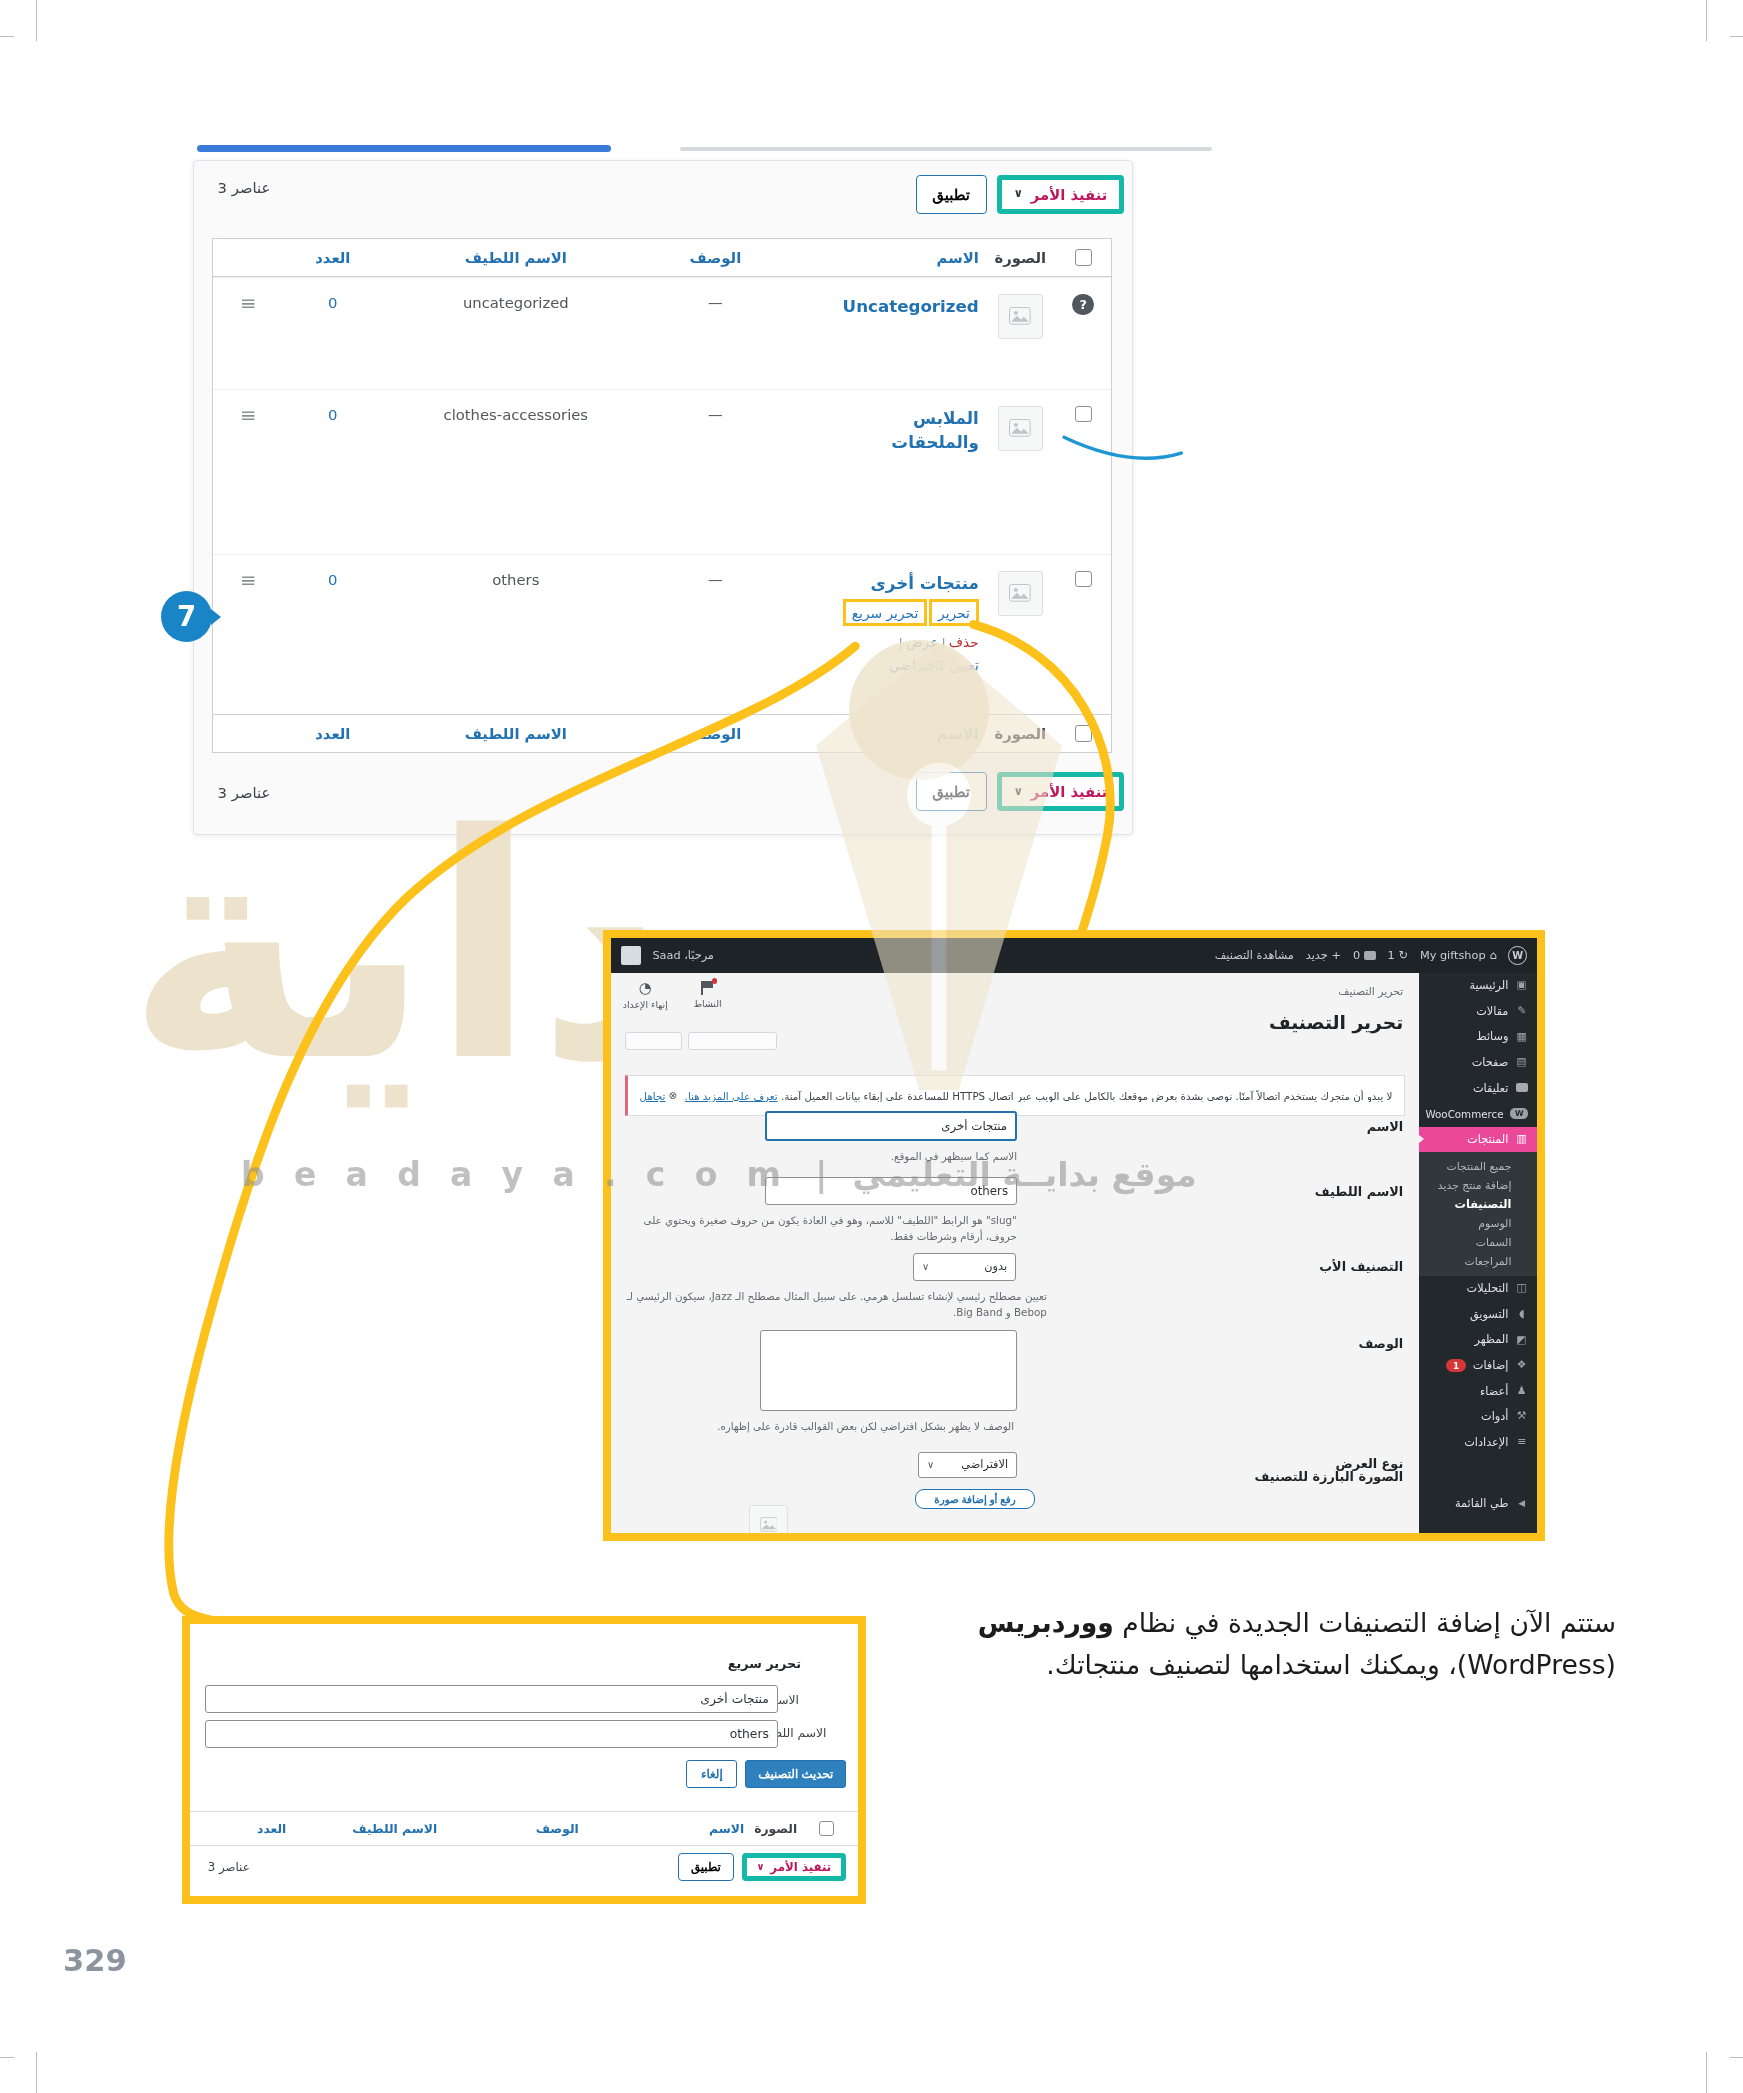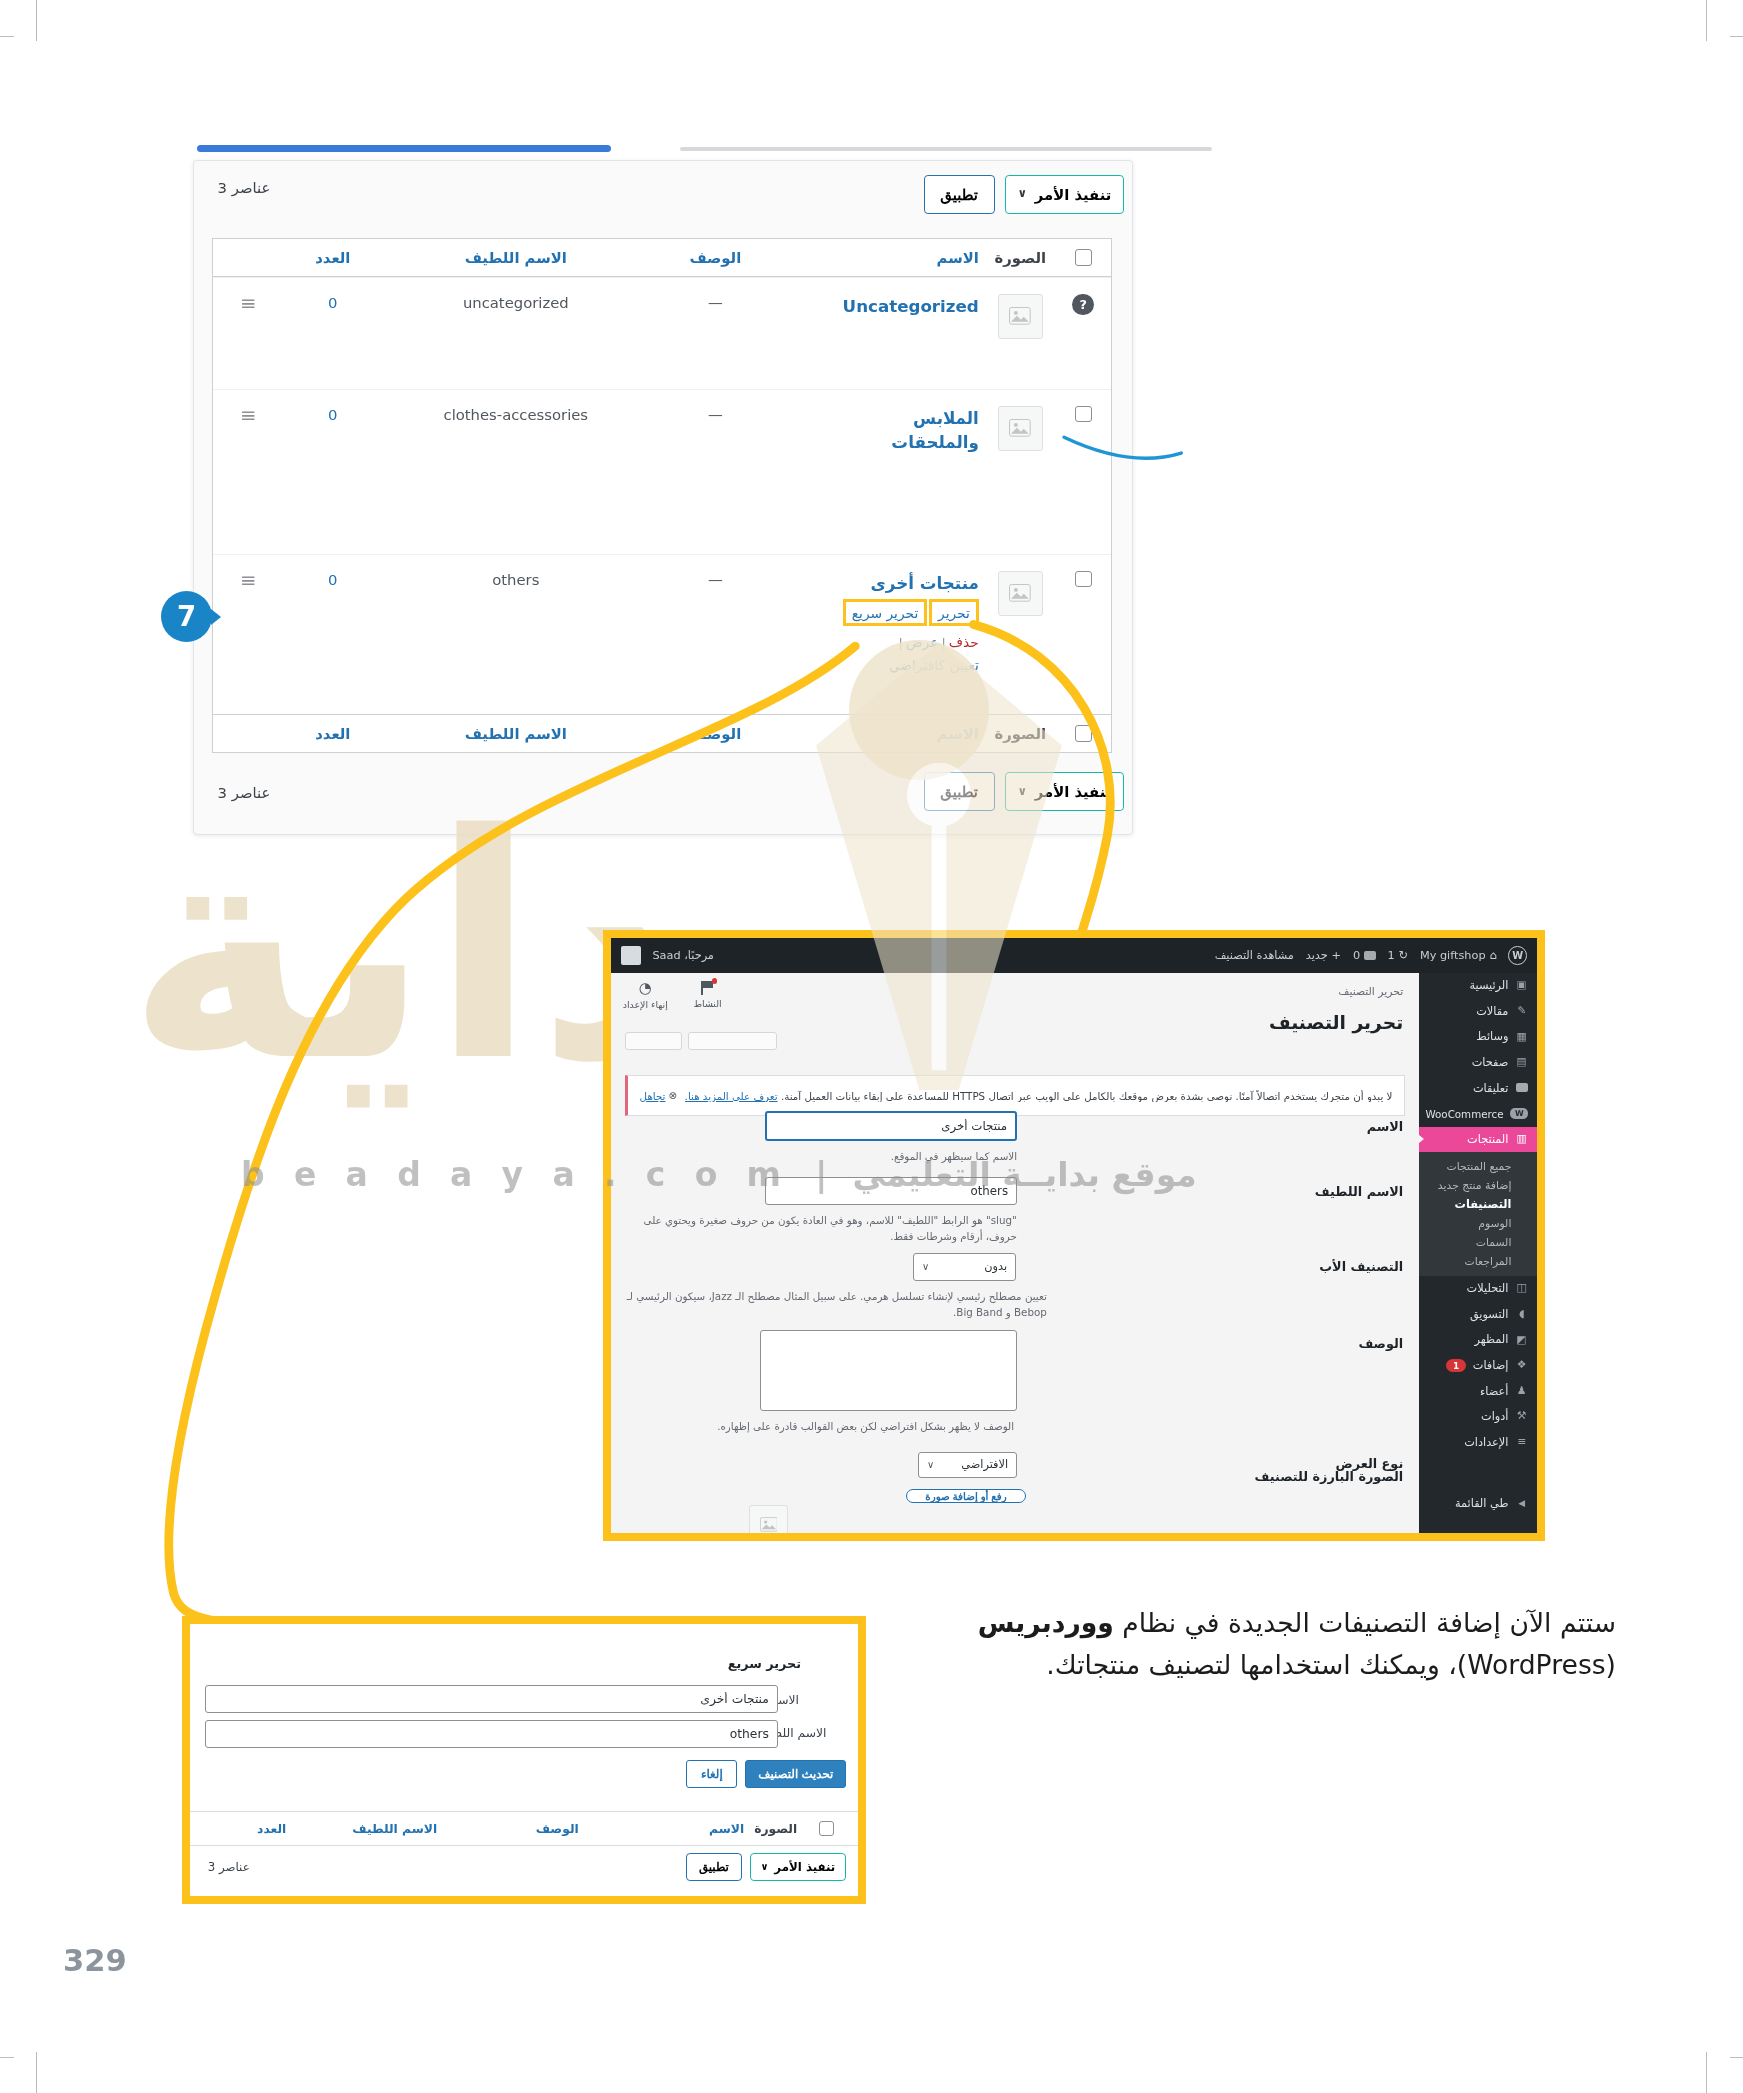--- a/index.html
+++ b/index.html
@@ -25,21 +25,21 @@
   .ic-plugins::before{content:"❖"}
   .ic-users::before{content:"♟"}
   .ic-tools::before{content:"⚒"}
   .ic-settings::before{content:"≡"}
   .ic-collapse::before{content:"◀"}
   .ic-clock::before{content:"◔"}
   .crop{position:absolute;background:#b9bcc0}
   
   .card{position:absolute;left:193px;top:160px;width:938px;height:673px;background:#fafafb;border:1px solid #e2e4e8;border-radius:3.9px;box-shadow:0 1px 4.9px rgba(0,0,0,.09)}
   .btn{display:inline-flex;align-items:center;justify-content:center;border-radius:3.9px;background:#fff;font-weight:600;box-sizing:border-box}
-  .btn-gray{border:1px solid #14b8a6;color:#000000;font-size:14.8px;height:39px;padding:0 11.8px;gap:7.9px}
+  .btn-gray{border:5px solid #14b8a6;color:#be185d;font-size:14.8px;height:39px;padding:0 11.8px;gap:7.9px}
   .btn-blue{border:1px solid #2271b1;color:#000000;font-size:14.8px;height:39px;padding:0 15.8px}
   .wp-table{position:absolute;left:17.7px;top:77px;width:900px;background:#fff;border:1px solid #ccd0d4;direction:rtl;box-sizing:border-box}
   .trow{display:grid;grid-template-columns:43px 83px 182px 163px 236px 130px 39px;padding:0 5.9px}
   .thead{align-items:center;height:37px;border-bottom:1px solid #ccd0d4}
   .tfoot{align-items:center;height:37px;border-top:1px solid #ccd0d4}
   .col-head{color:#2271b1;font-weight:700;font-size:14.8px;text-align:center}
   .col-head.plain{color:#3c434a}
   .trow.body{border-top:1px solid #f0f0f1;align-items:start;padding-top:15.8px;box-sizing:border-box}
   .name-link{color:#2271b1;font-weight:bold;font-size:16.7px;text-decoration:none;display:inline-block;line-height:1.45}
   .cellv{font-size:14.8px;color:#50575e;text-align:center}
@@ -404,21 +404,21 @@
       <textarea class="winput" style="left: 149px; top: 357px; width: 257px; height: 81px; resize: none;"></textarea>
       <div class="fhelp" style="left:9px;top:445px;width:394px;position:absolute;text-align:right">الوصف لا يظهر بشكل افتراضي لكن بعض القوالب قادرة على إظهاره.</div>
 
       <label class="flabel" style="top:483px">نوع العرض</label>
       <div class="wselect" style="left:307px;top:479px;width:99px;height:25.6px">
         <span>الافتراضي</span>
         <i class="ic ic-chev" style="font-size:9.9px;color:#50575e"></i>
       </div>
 
       <label class="flabel" style="top:496px">الصورة البارزة للتصنيف</label>
-      <button class="btn" style="position:absolute;left:295px;top:516px;width:120px;height:14px;border:1px solid #2271b1;color:#2271b1;font-size:10.3px;border-radius:9px">رفع أو إضافة صورة</button>
+      <button class="btn" style="position:absolute;left:304px;top:516px;width:120px;height:20px;border:1px solid #2271b1;color:#2271b1;font-size:10.3px;border-radius:9px">رفع أو إضافة صورة</button>
       <span class="ph" style="position:absolute;left:138px;top:532px;width:37px;height:37px">
         <svg width="17.7" height="14.8" viewBox="0 0 22 18">
             <rect x="0.5" y="0.5" width="21" height="17" rx="2" fill="none" stroke="#c3c4c7"></rect>
             <circle cx="7" cy="6" r="2" fill="#c3c4c7"></circle>
             <path d="M2 15 L8 9 L12 13 L15 10 L20 15 Z" fill="#c3c4c7"></path>
           </svg>
       </span>
     </div>
   </figure>
 

